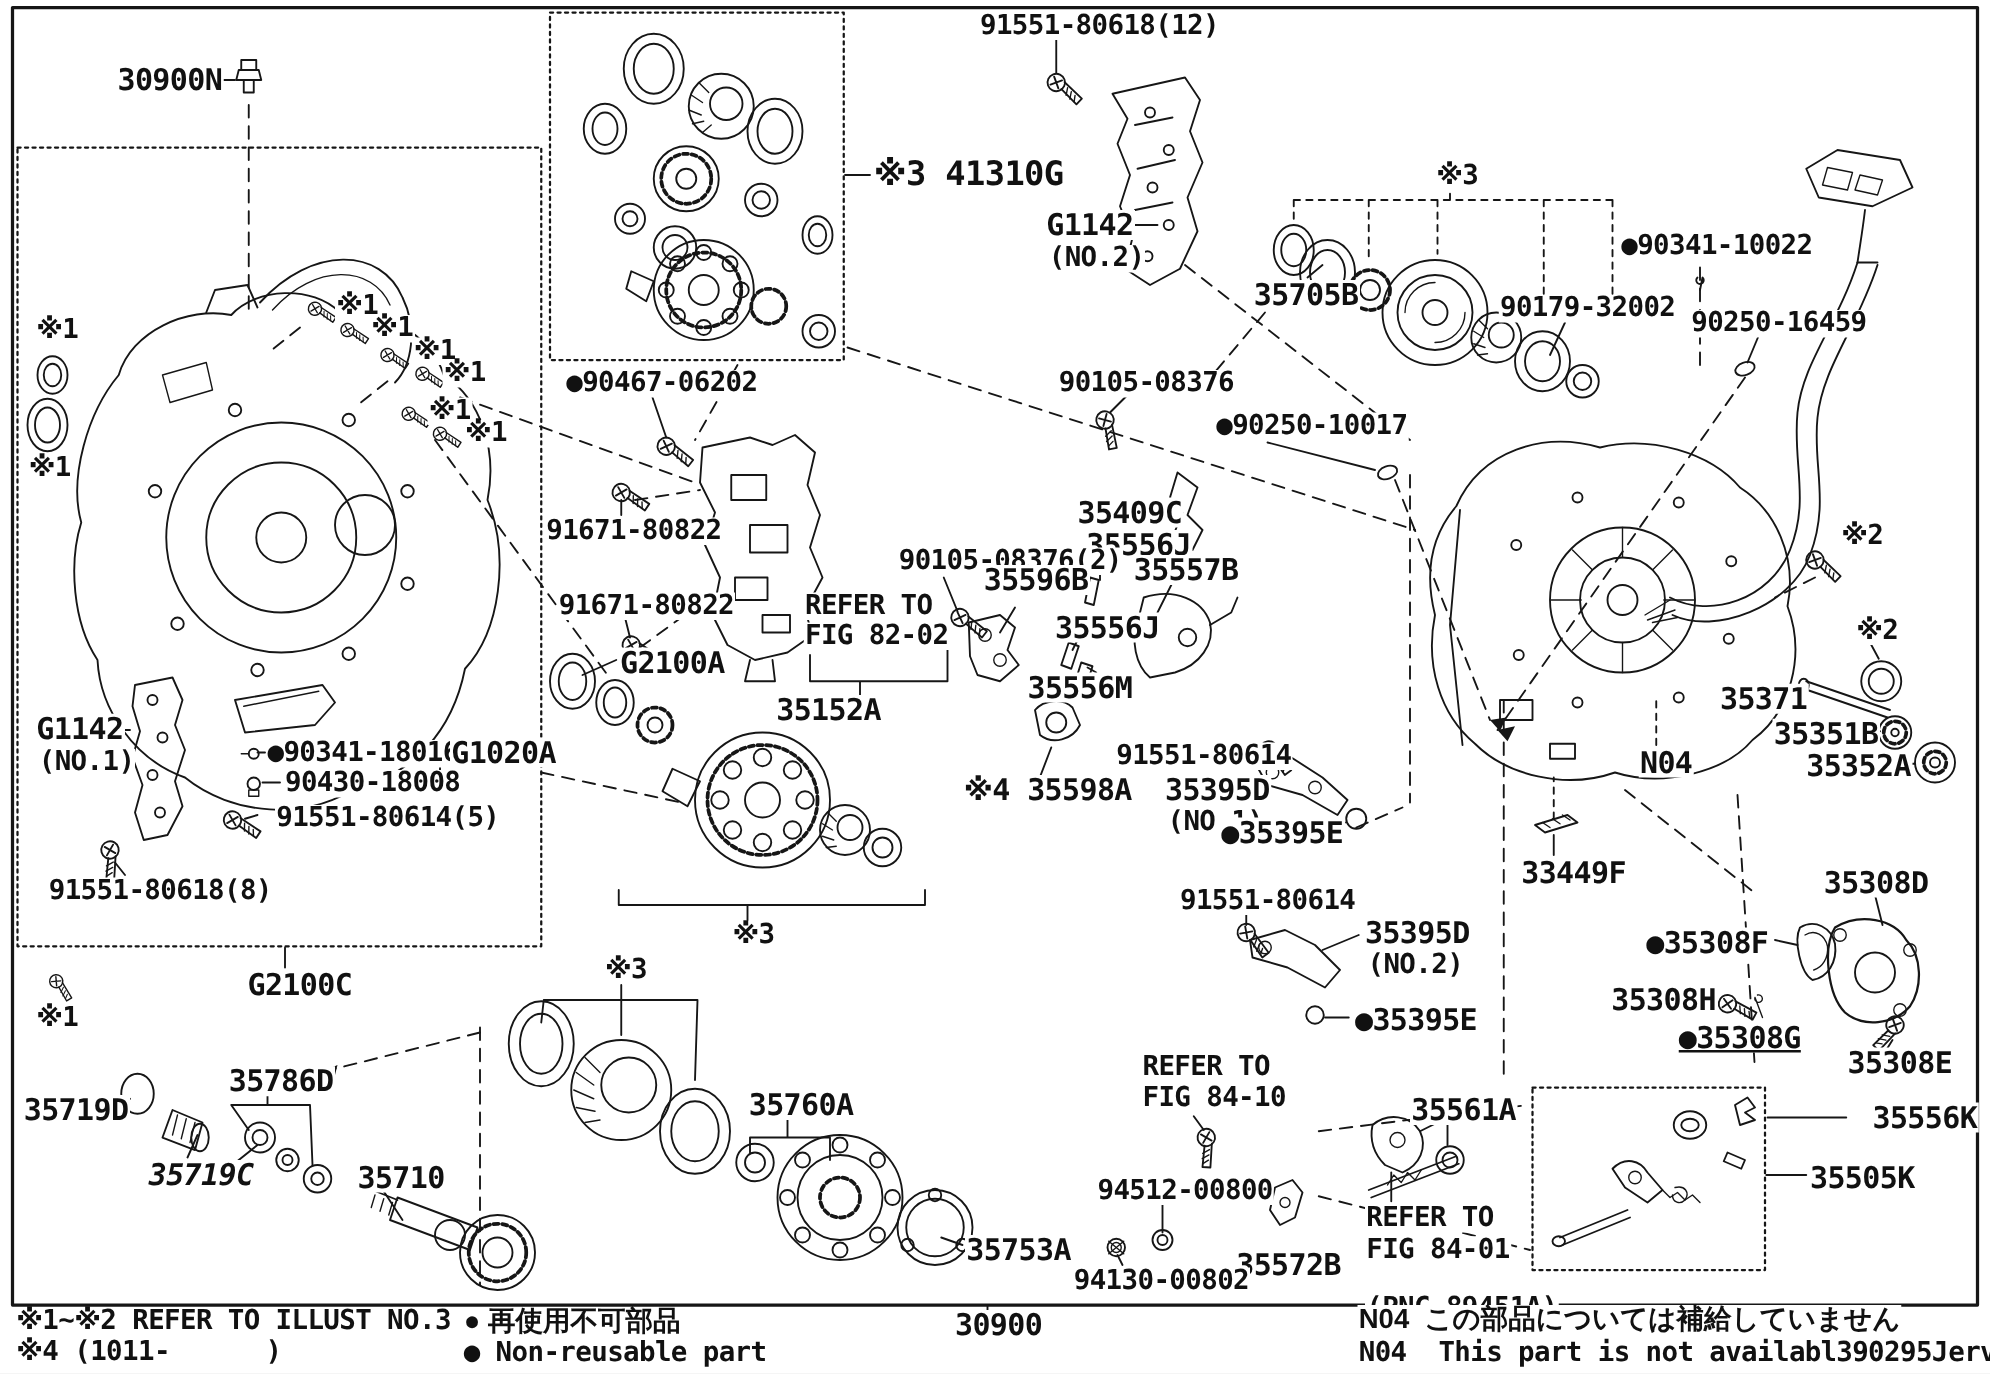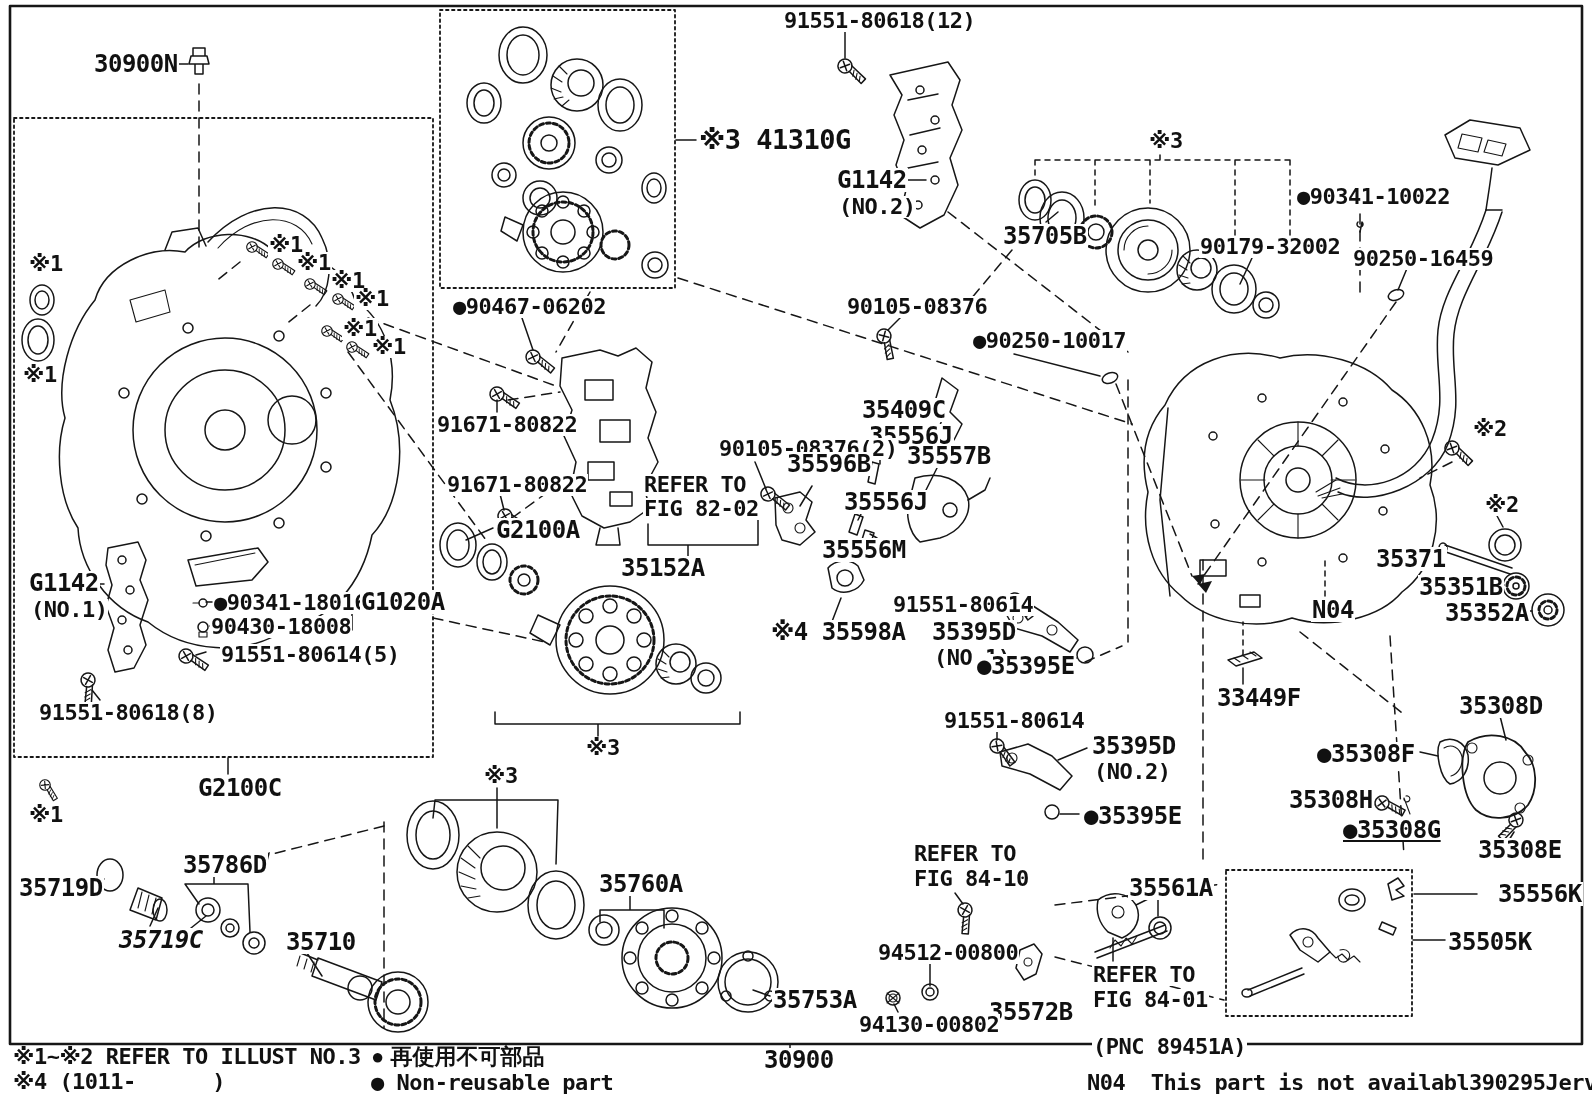--- a/index.html
+++ b/index.html
@@ -544,21 +544,21 @@
       <div class="lbl lg" style="left: 1311px; top: 598px;">N04</div>
       <div class="lbl" style="left: 892px; top: 594px;">91551-80614</div>
       <div class="lbl lg" style="left: 931px; top: 620px;">35395D</div>
       <div class="lbl" style="left: 933px; top: 647px;">(NO.1)</div>
       <div class="lbl lg" style="left: 976px; top: 654px;">●35395E</div>
       <div class="lbl lg" style="left: 770px; top: 620px;">※4 35598A</div>
       <div class="lbl lg" style="left: 28px; top: 571px;">G1142</div>
       <div class="lbl" style="left: 30px; top: 599px;">(NO.1)</div>
       <div class="lbl" style="left: 213px; top: 592px;">●90341-18016</div>
       <div class="lbl lg" style="left: 360px; top: 590px;">G1020A</div>
-      <div class="lbl" style="left: 210px; top: 616px;">90430-18008</div>
+      <div class="lbl" style="left: 227px; top: 616px;">90430-18008</div>
       <div class="lbl" style="left: 220px; top: 644px;">91551-80614(5)</div>
       <div class="lbl" style="left: 38px; top: 702px;">91551-80618(8)</div>
       <div class="lbl lg" style="left: 1216px; top: 686px;">33449F</div>
       <div class="lbl lg" style="left: 1458px; top: 694px;">35308D</div>
       <div class="lbl" style="left: 943px; top: 710px;">91551-80614</div>
       <div class="lbl lg" style="left: 197px; top: 776px;">G2100C</div>
       <div class="lbl" style="left: 28px; top: 804px;">※1</div>
       <div class="lbl lg" style="left: 1091px; top: 734px;">35395D</div>
       <div class="lbl" style="left: 1093px; top: 761px;">(NO.2)</div>
       <div class="lbl lg" style="left: 1316px; top: 742px;">●35308F</div>
@@ -593,15 +593,16 @@
       <div class="lbl" style="left: 371px; top: 336px;">※1</div>
       <div class="lbl" style="left: 28px; top: 253px;">※1</div>
       <div class="lbl" style="left: 22px; top: 364px;">※1</div>
     </div>
 
   <div class="lbl" style="left:12px;top:1046px;">※1~※2 REFER TO ILLUST NO.3 OF 4</div>
   <div class="lbl" style="left:12px;top:1071px;">※4 (1011-      )</div>
   <div class="lbl jp" style="left:370px;top:1046px;">● 再使用不可部品</div>
   <div class="lbl" style="left:370px;top:1072px;">● Non-reusable part</div>
   <div class="lbl lg" style="left:763px;top:1048px;">30900</div>
+  <div class="lbl jp" style="left:1086px;top:1044px;">N04  この部品については補給していません</div>
   <div class="lbl" style="left:1086px;top:1072px;">N04  This part is not available for service</div>
   <div class="lbl" style="left:1468px;top:1072px;">390295J</div>
 </div>
 
 </body></html>

